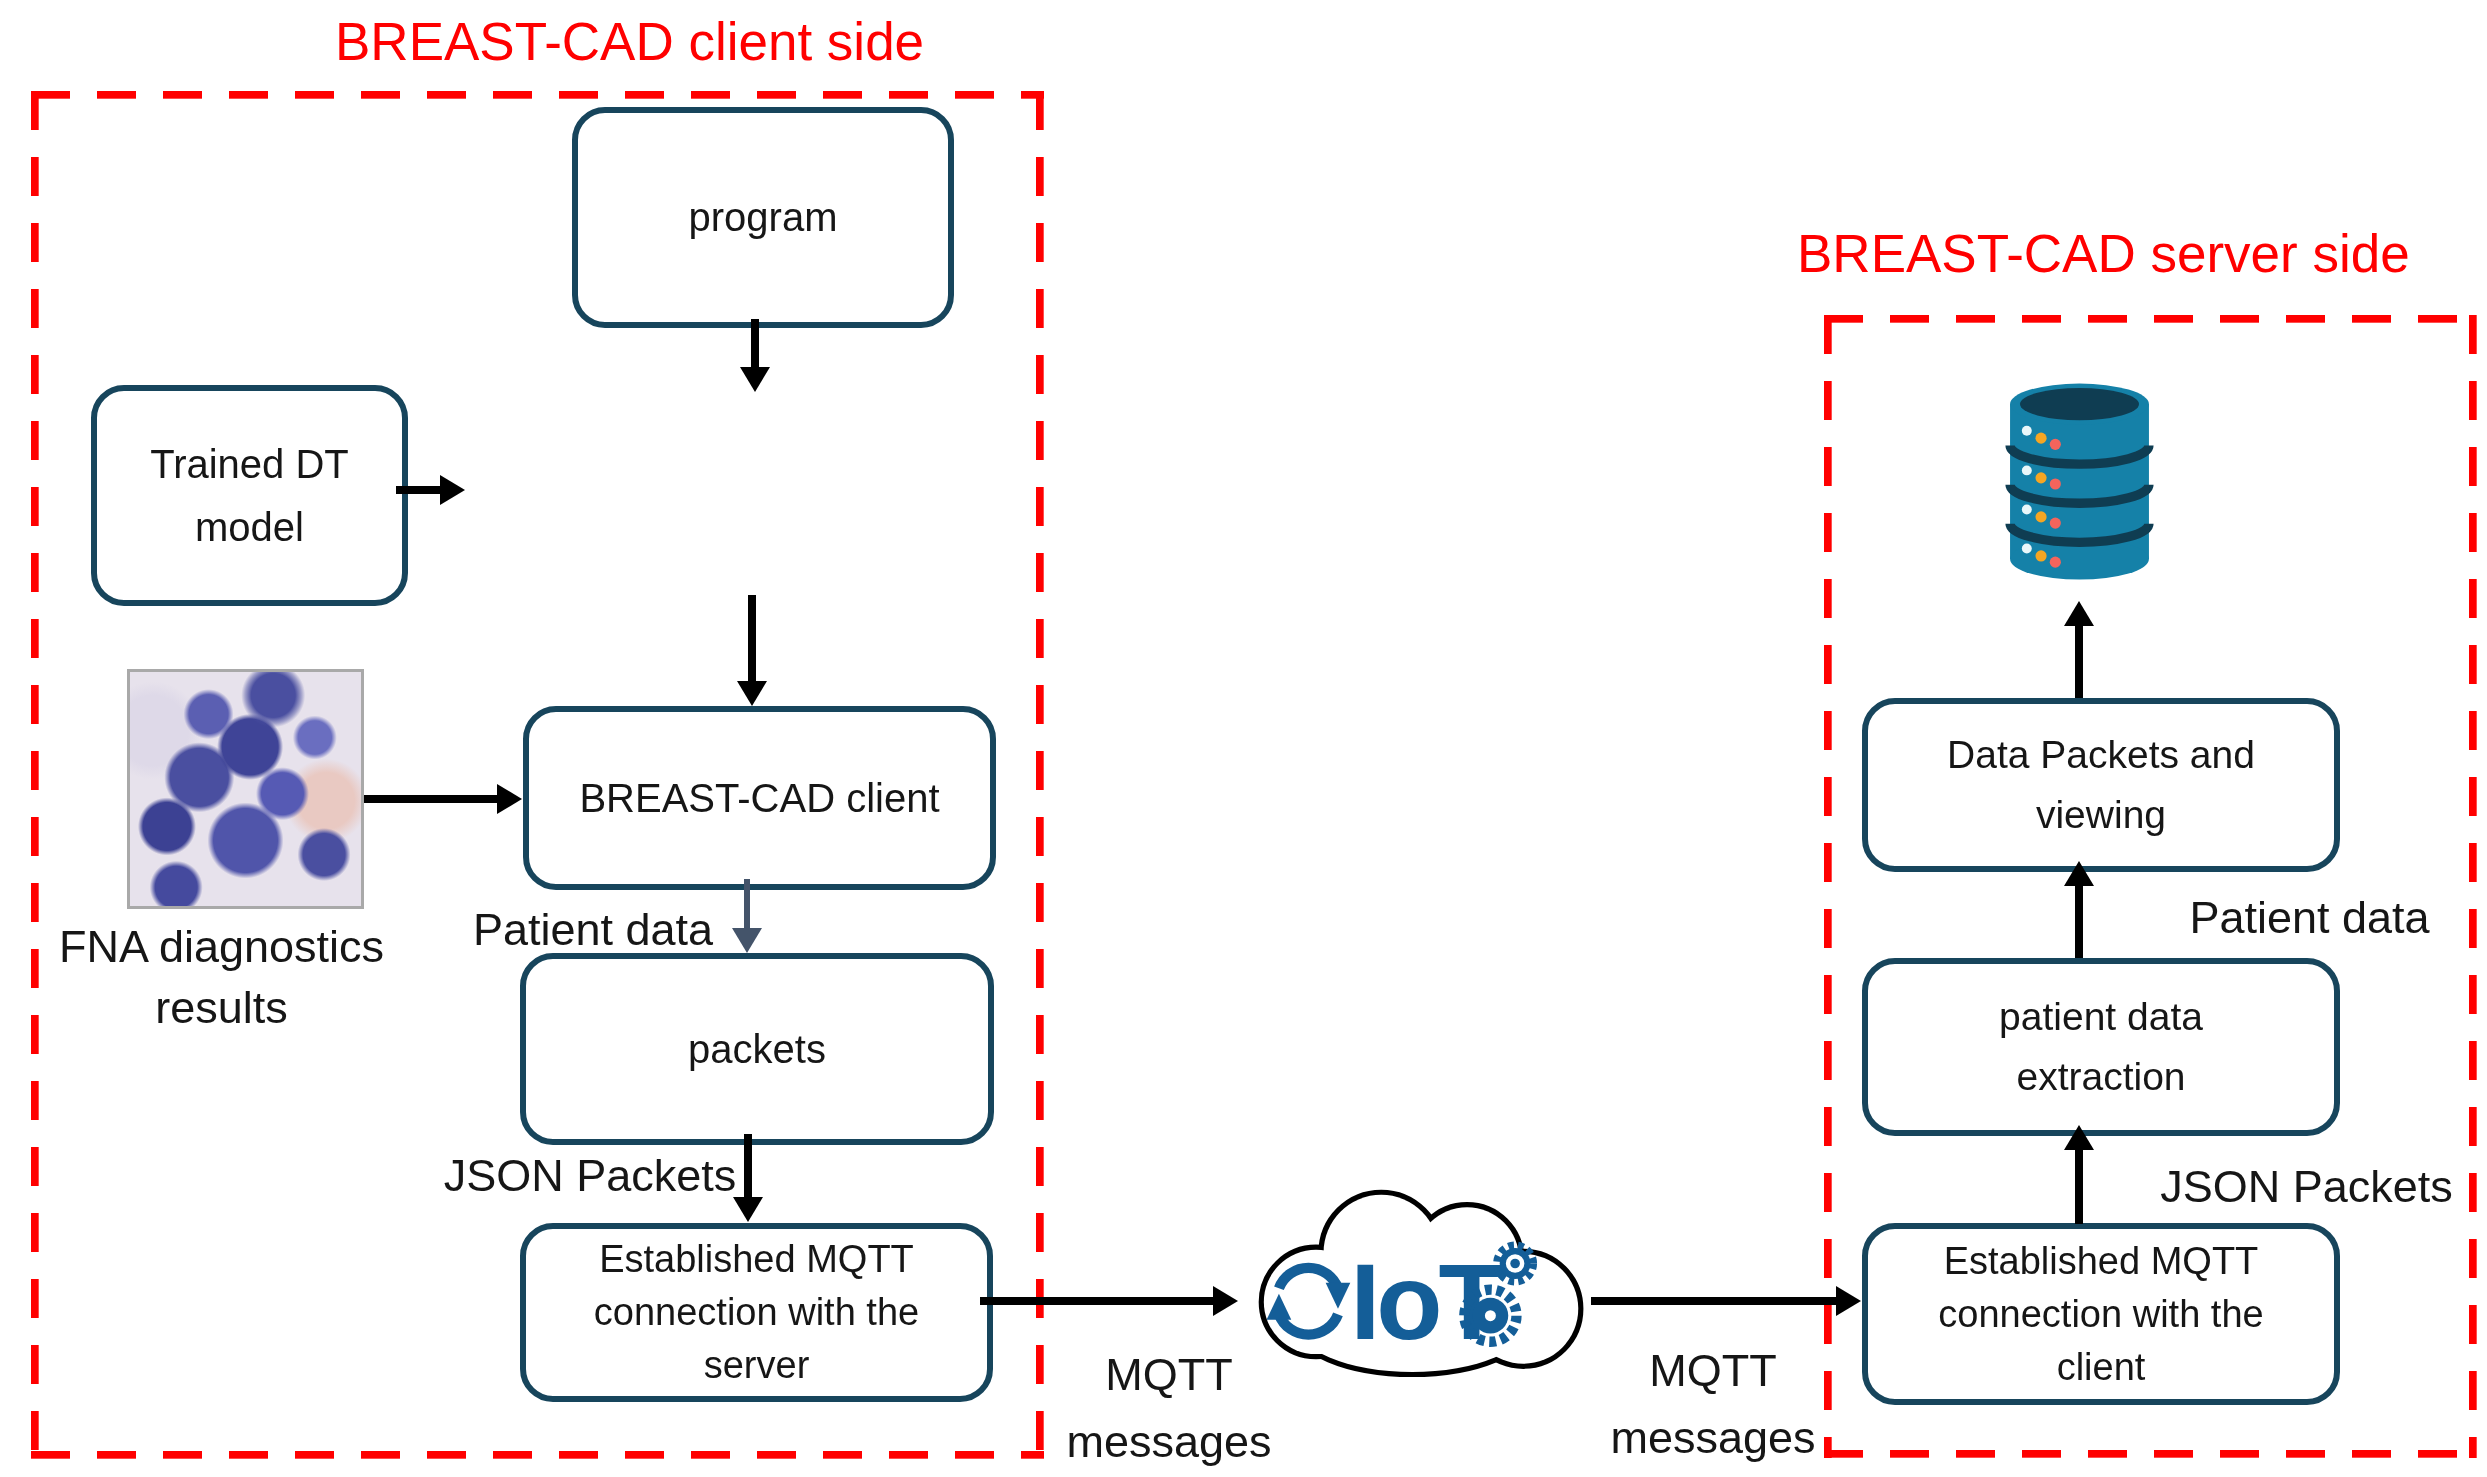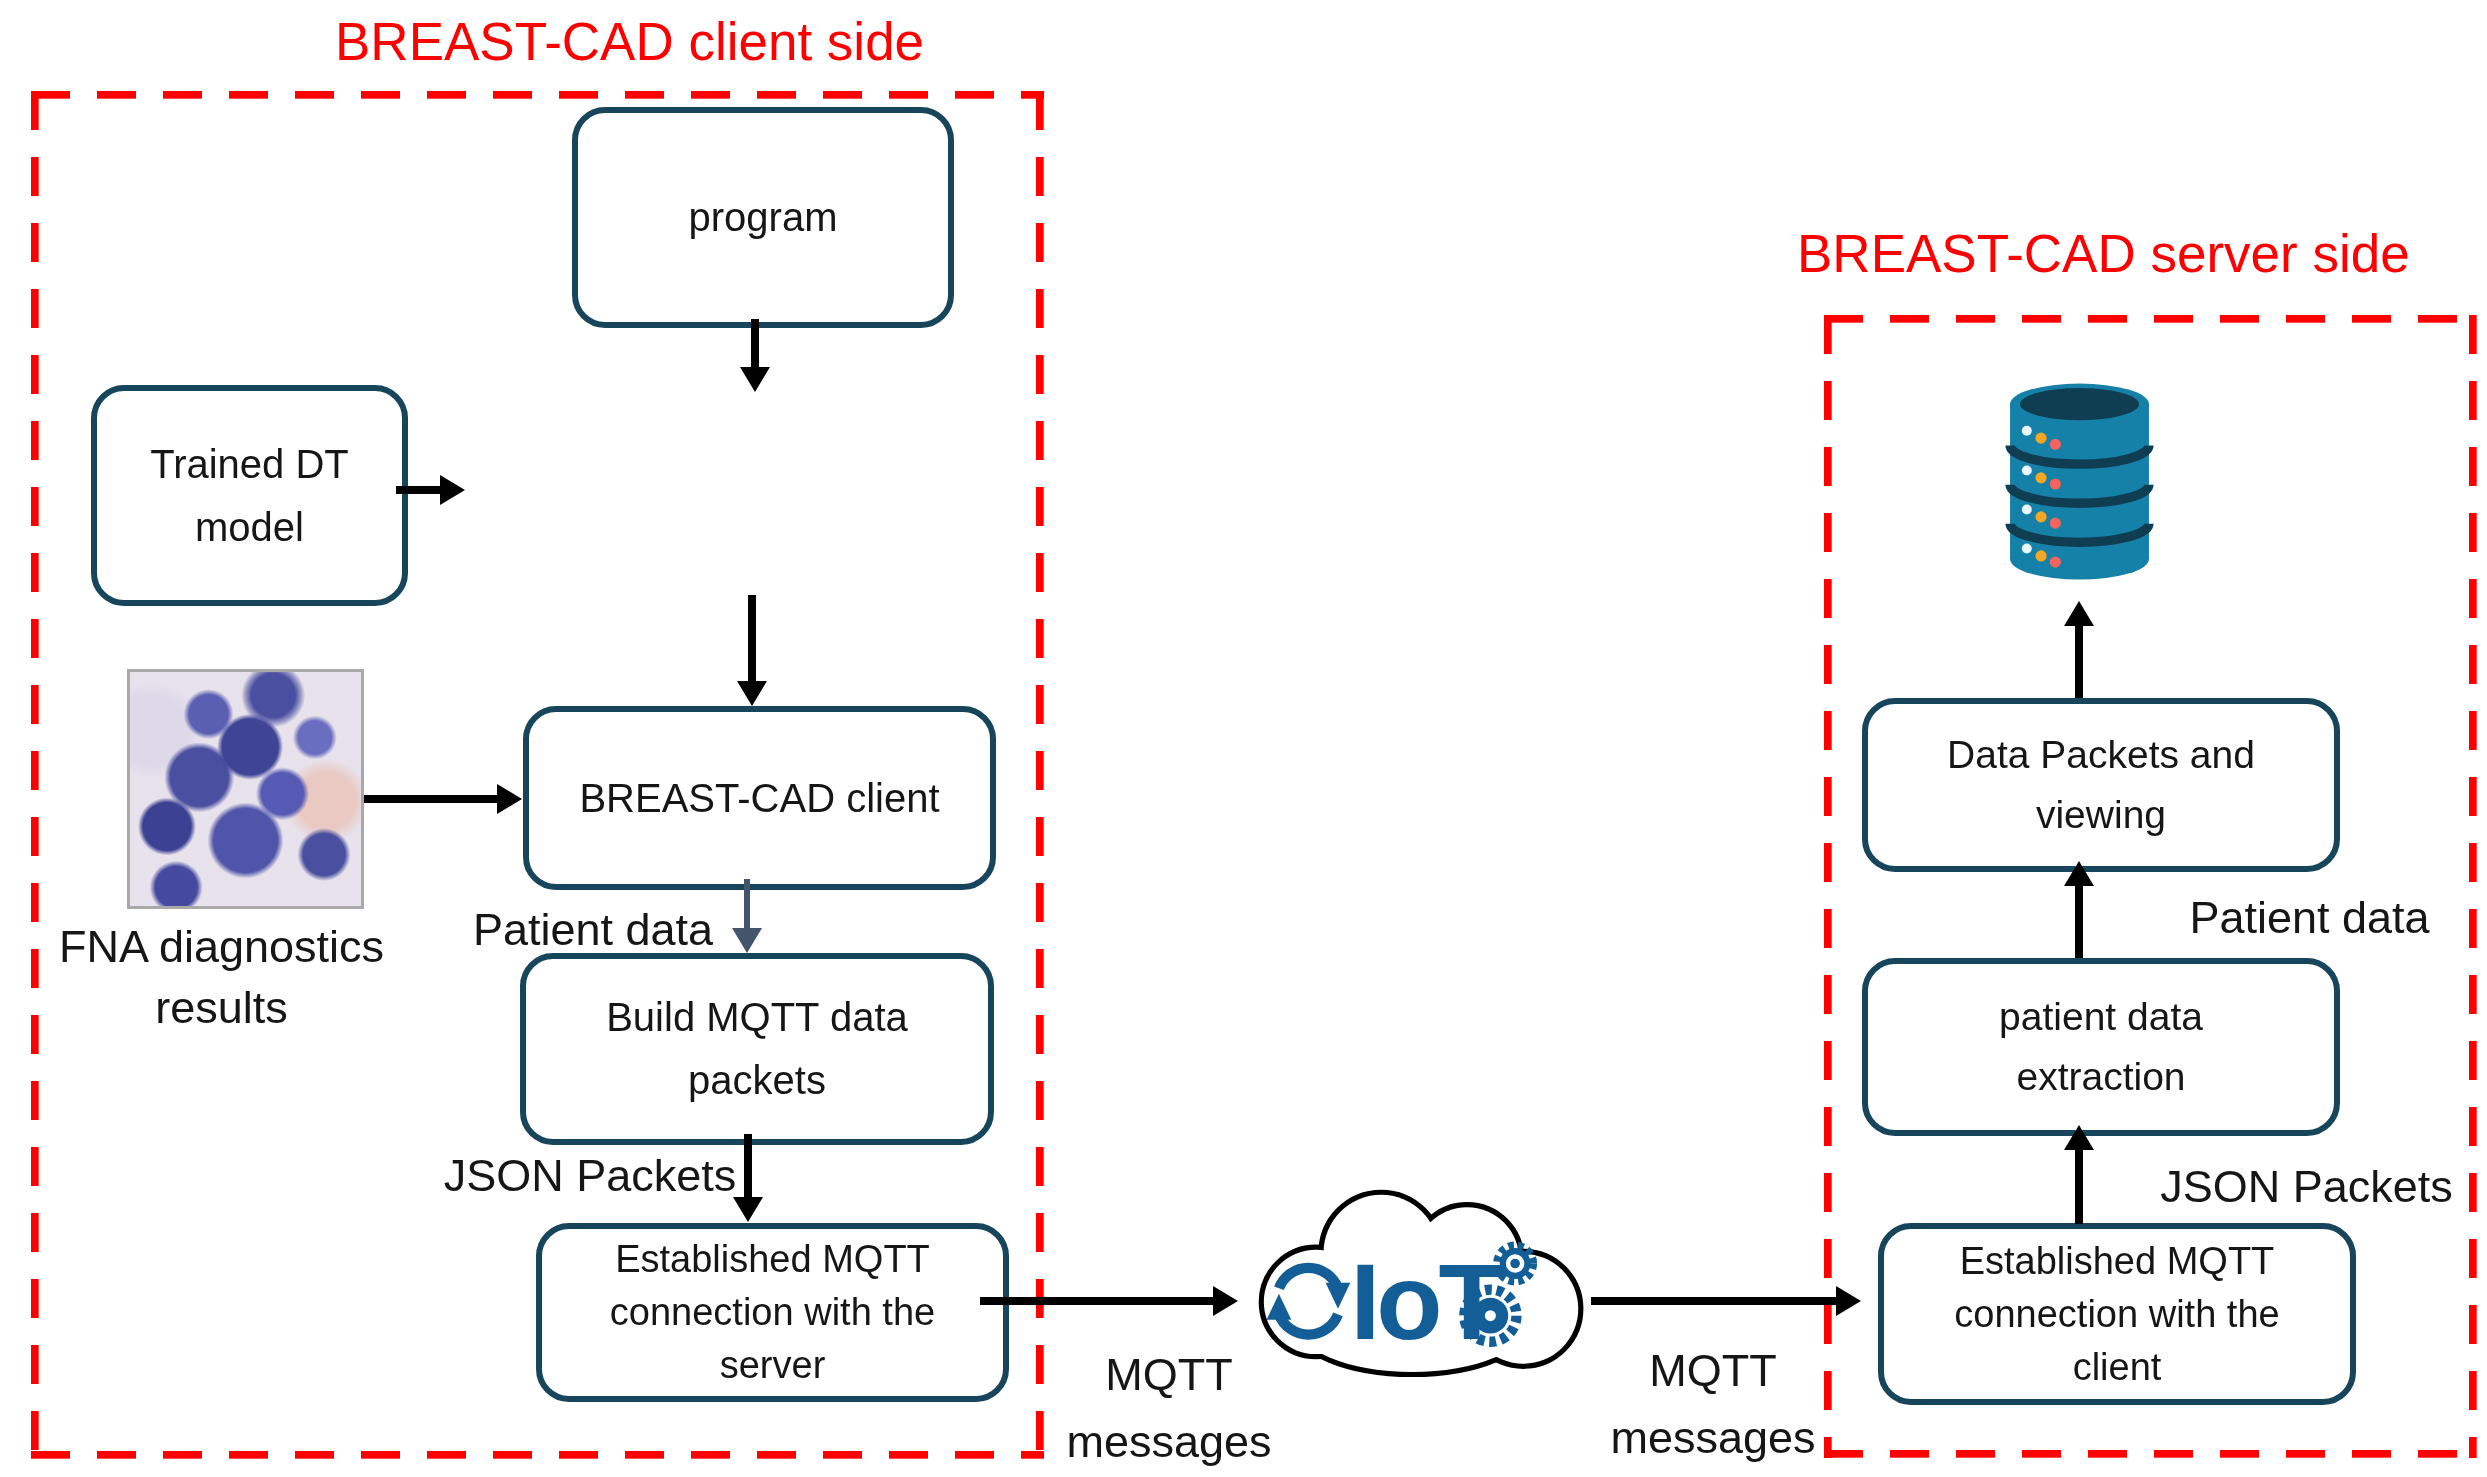--- a/index.html
+++ b/index.html
@@ -32,21 +32,21 @@
   .title{
     position:absolute;color:var(--red);font-size:53px;text-align:left;white-space:nowrap;
   }
   .node{
     position:absolute;background:#fff;border:6.3px solid var(--border);border-radius:33px;
     display:flex;flex-direction:column;align-items:center;justify-content:center;
     text-align:center;font-size:40px;
   }
   .node .ln{line-height:63px;white-space:nowrap;}
   .node.ellipse{border-radius:50%;}
-  .node.small{font-size:38px;margin-left:16px;}
+  .node.small{font-size:38px;}
   .node.small .ln{line-height:53px;}
   .lbl{position:absolute;font-size:45px;text-align:center;white-space:nowrap;}
   .lbl .ln{line-height:67px;display:block;}
   
   .av{position:absolute;width:8.4px;background:var(--ac,#000);}
   .av.down::after{
     content:"";position:absolute;left:50%;transform:translateX(-50%);bottom:-24.4px;
     border-left:15.4px solid transparent;border-right:15.4px solid transparent;
     border-top:25px solid var(--ac,#000);
   }
@@ -102,21 +102,20 @@
     <span class="ln">Trained DT</span>
     <span class="ln">model</span>
   </div>
 
 
   <div class="node" style="left:523px;top:706px;width:461px;height:172px;">
     <span class="ln">BREAST-CAD client</span>
   </div>
 
   <div class="node" style="left:520px;top:953px;width:462px;height:180px;">
-    <span class="ln">Build MQTT data</span>
     <span class="ln">packets</span>
   </div>
 
   <div class="node small" style="left:520px;top:1223px;width:461px;height:167px;">
     <span class="ln">Established MQTT</span>
     <span class="ln">connection with the</span>
     <span class="ln">server</span>
   </div>
 
   <div class="fna" style="left:127px;top:669px;width:237px;height:240px;"></div>

